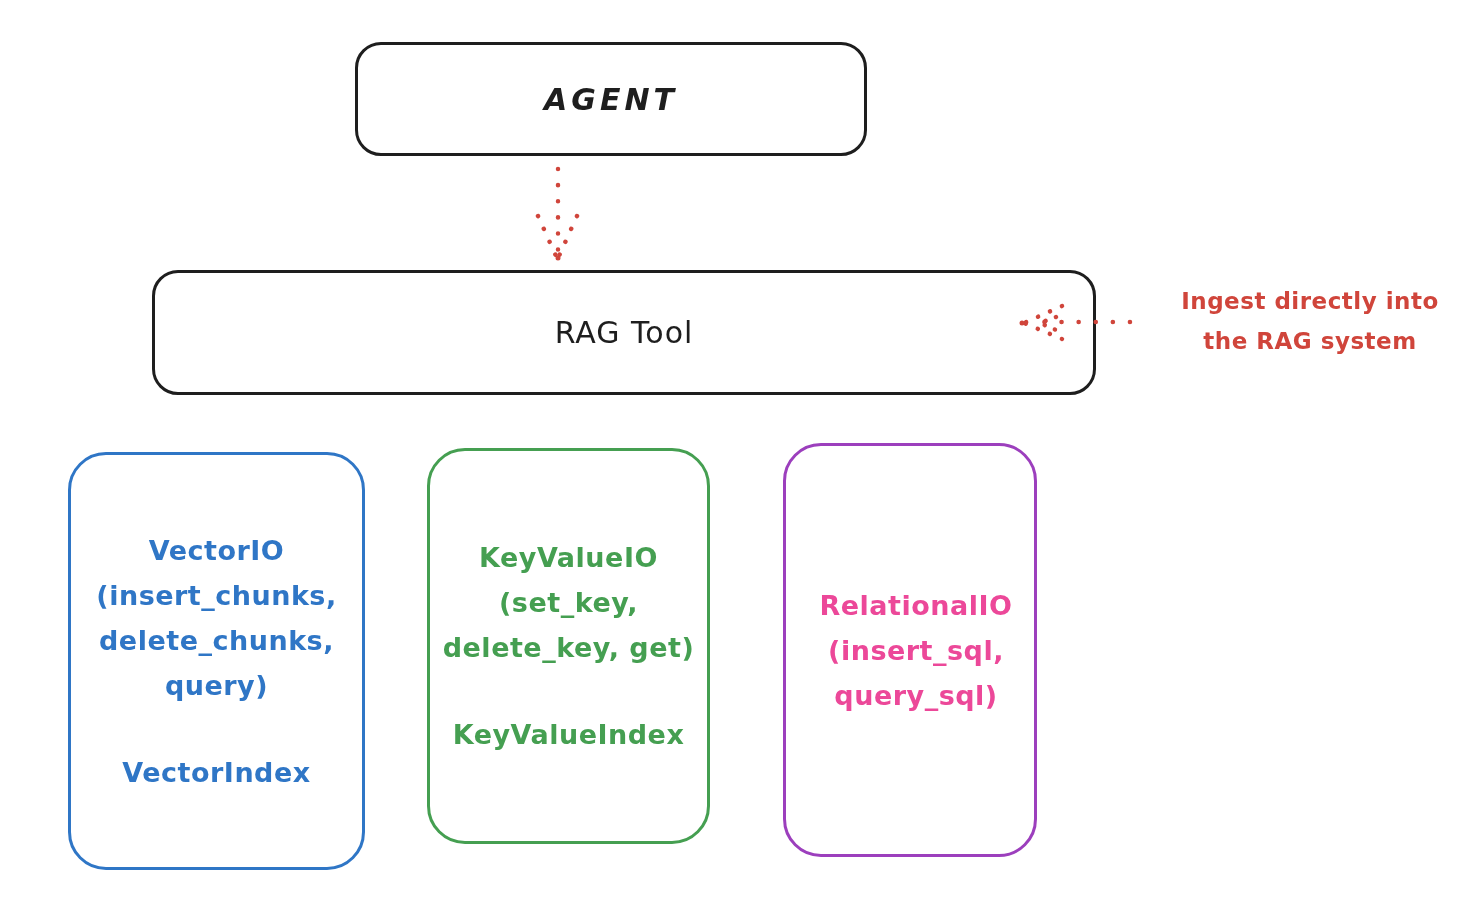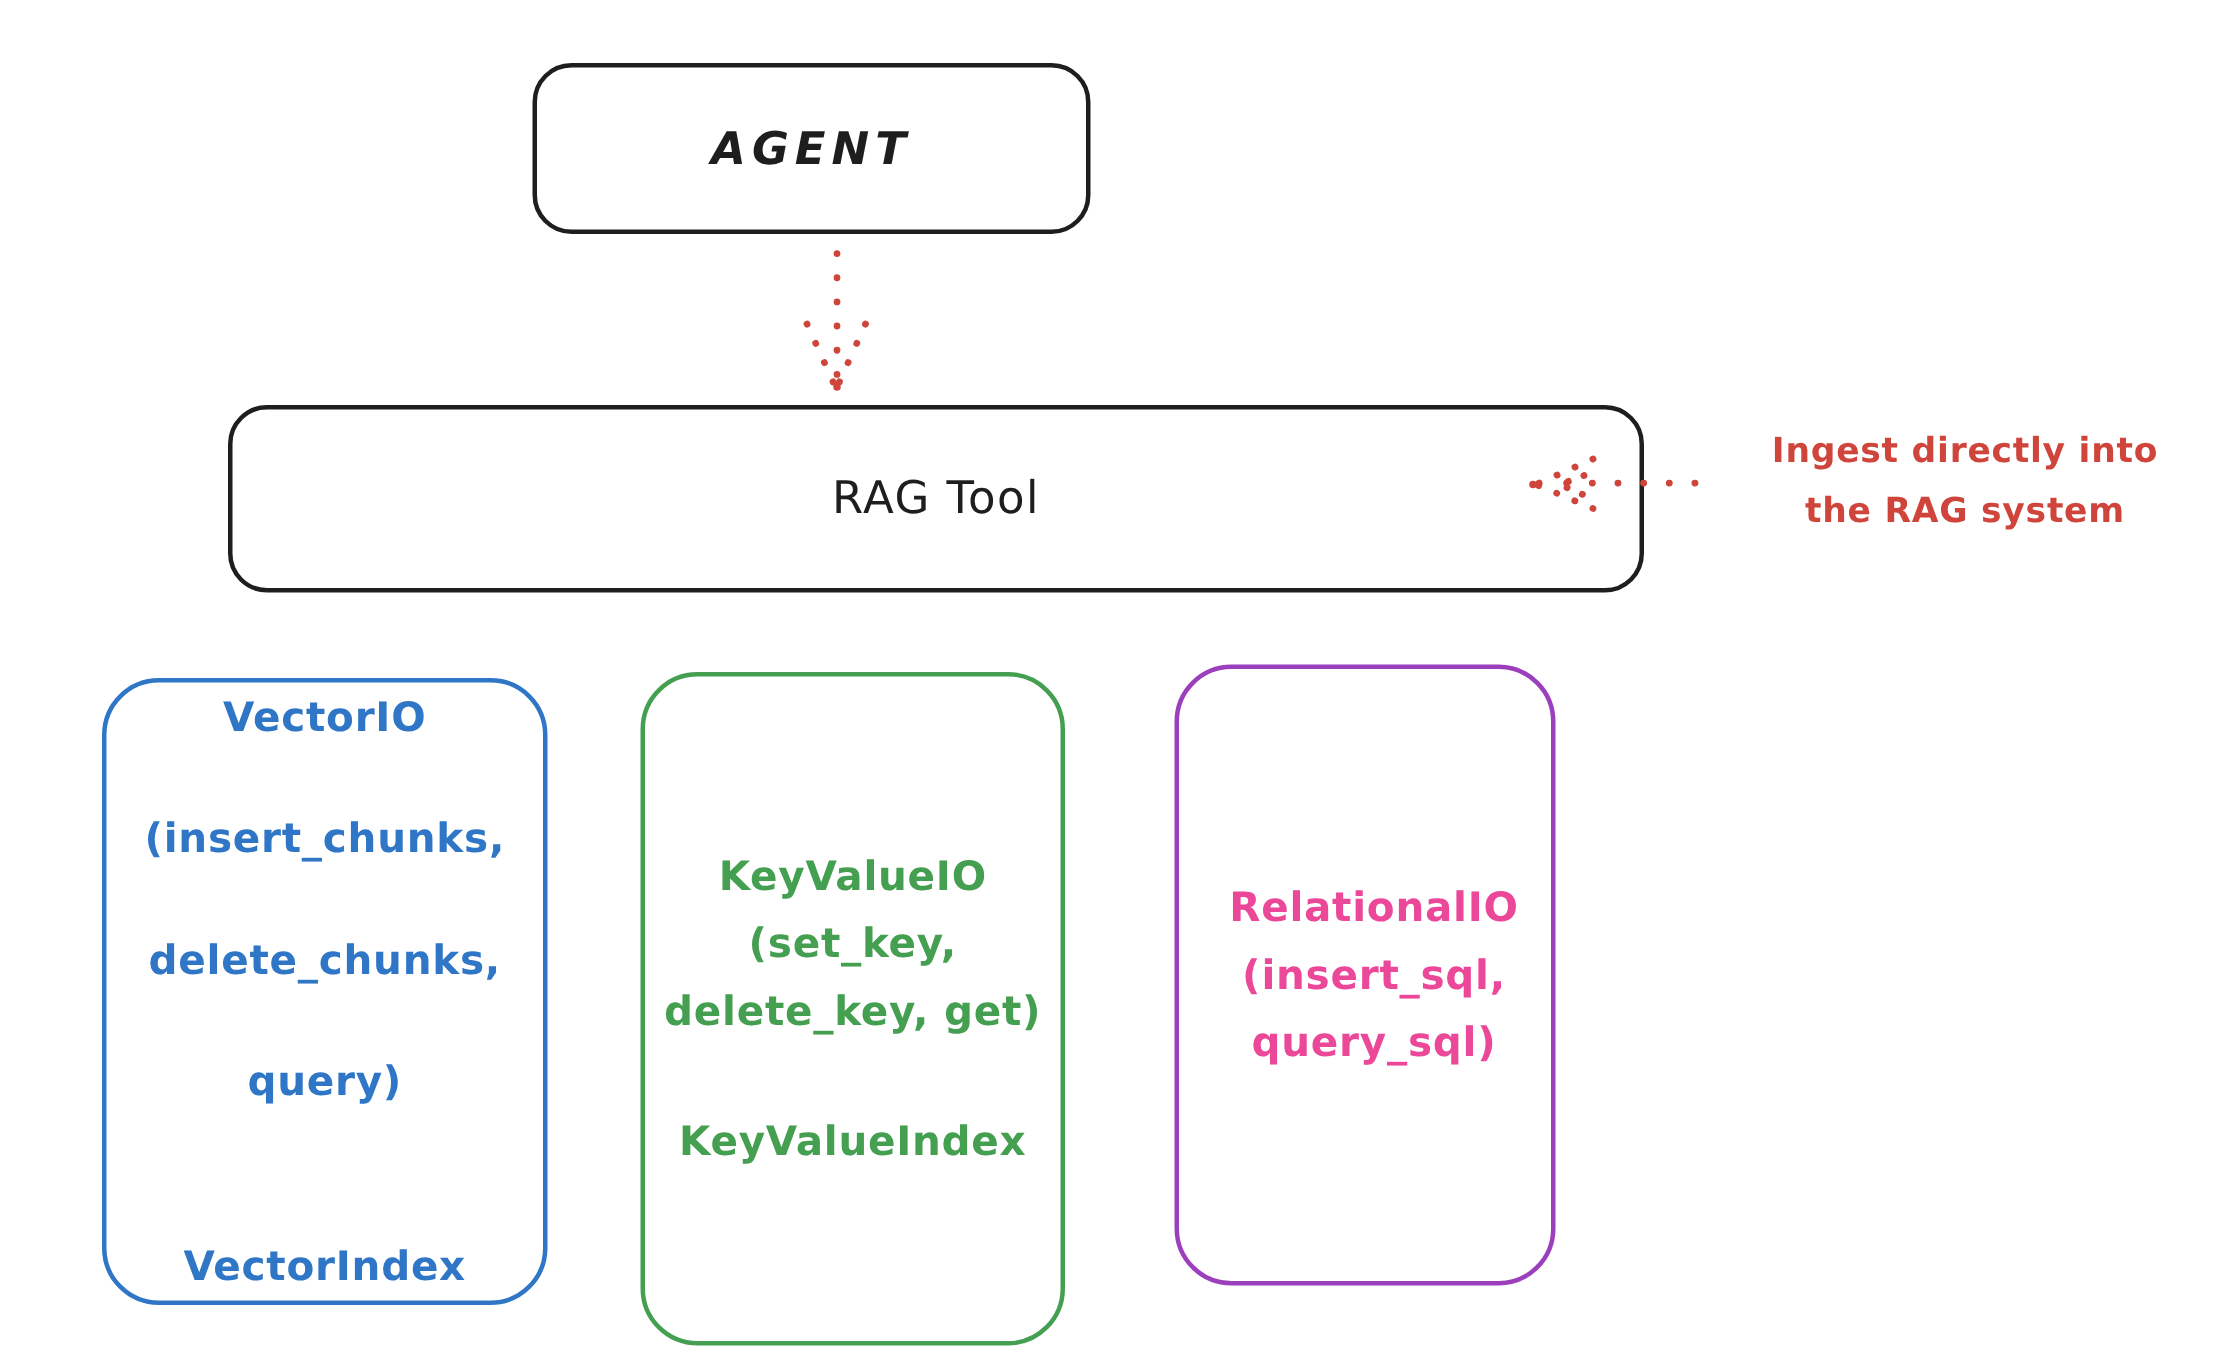--- a/index.html
+++ b/index.html
@@ -23,21 +23,21 @@
     justify-content: center;
     background: #ffffff;
   }
   .black-node {
     border: 3.5px solid #1e1e1e;
     border-radius: 26px;
     color: #1e1e1e;
   }
   #agent-box {
     left: 355px; top: 42px;
-    width: 372px; height: 114px;
+    width: 512px; height: 114px;
     font-size: 30px;
     font-weight: 700;
     font-style: italic;
     letter-spacing: 4px;
   }
   #ragtool-box {
     left: 152px; top: 270px;
     width: 944px; height: 125px;
     font-size: 30px;
     font-weight: 500;
@@ -52,25 +52,24 @@
     font-size: 27px;
     font-weight: 600;
     line-height: 45px;
     letter-spacing: 0.5px;
   }
   #vector-box {
     left: 68px; top: 452px;
     width: 297px; height: 418px;
     border-color: #2f76c6;
     color: #2f76c6;
-    gap: 36px;
   }
   #keyvalue-box {
     left: 427px; top: 448px;
-    width: 283px; height: 449px;
+    width: 283px; height: 396px;
     border-color: #459f51;
     color: #459f51;
   }
   #relational-box {
     left: 783px; top: 443px;
     width: 254px; height: 414px;
     border-color: #9c3fbd;
     color: #ec4899;
     padding-left: 12px;
   }

